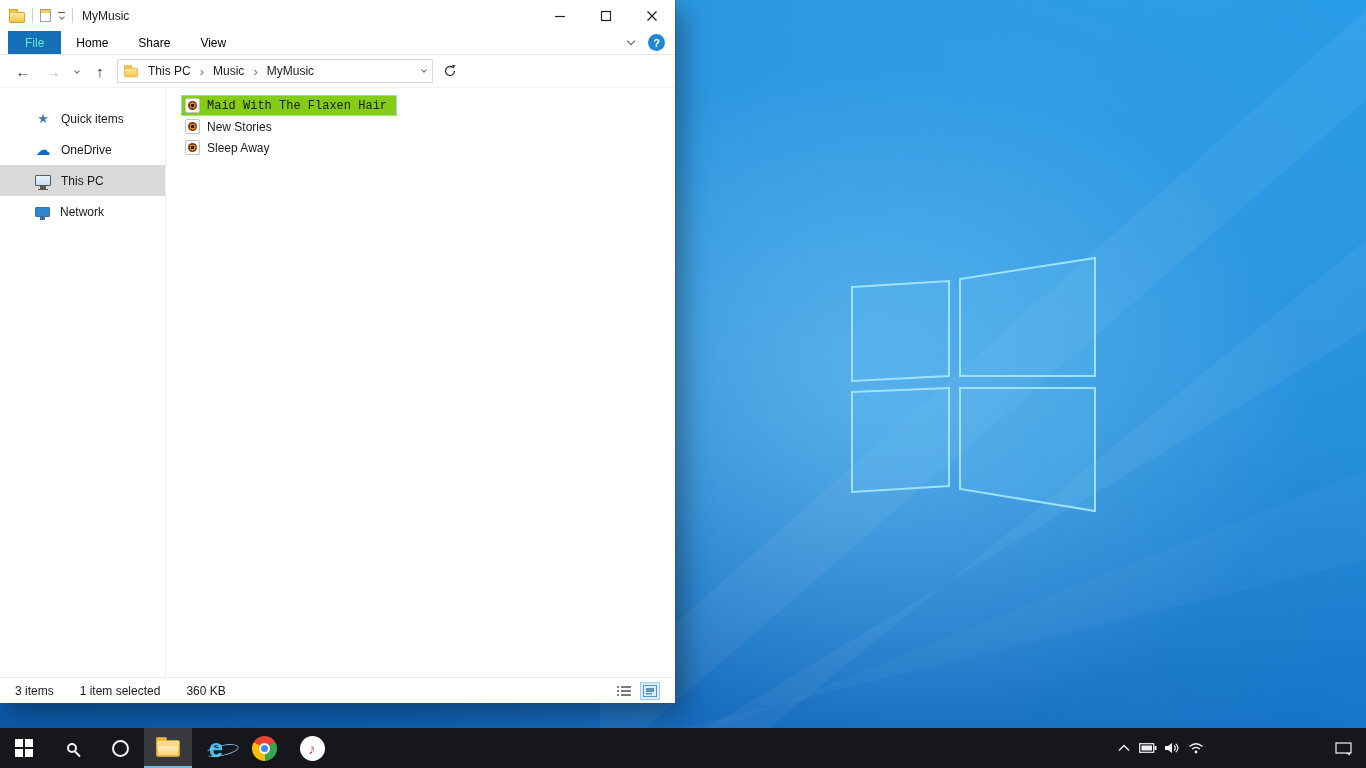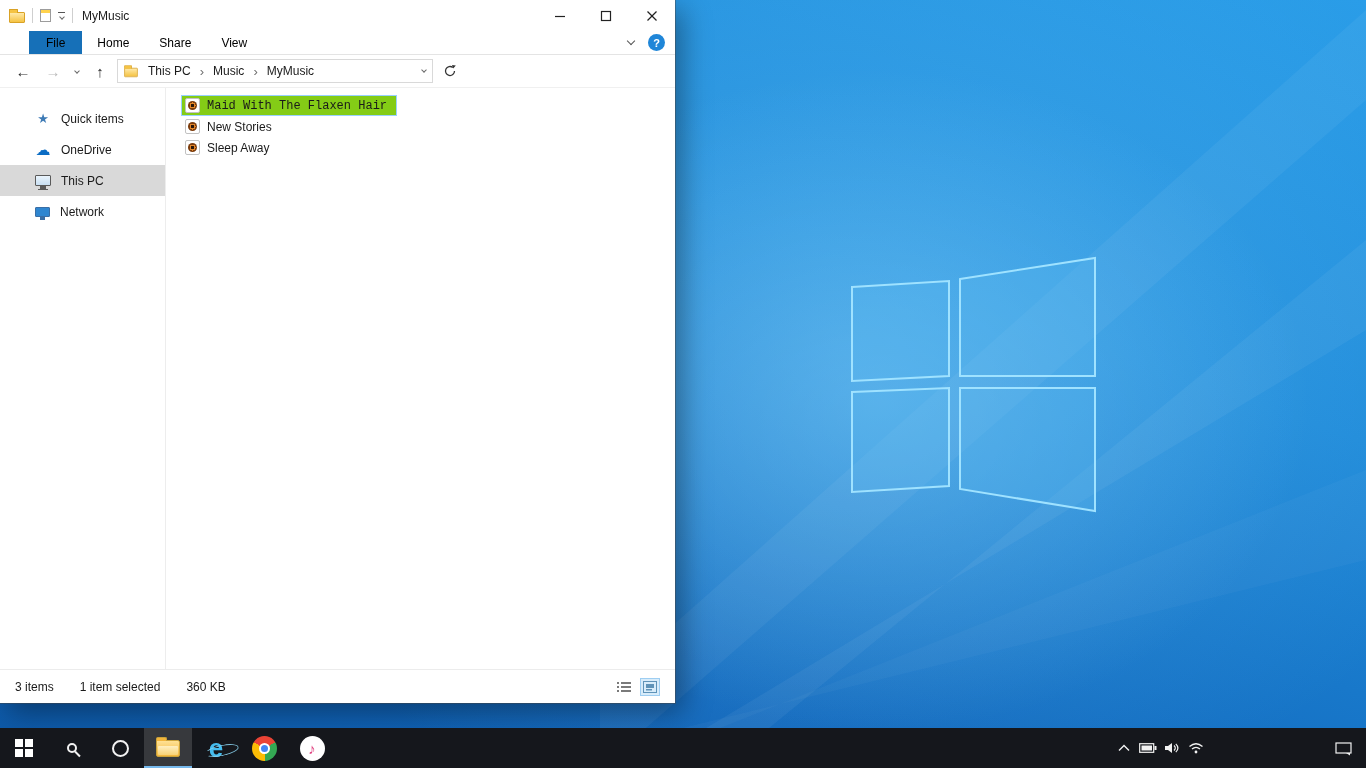--- a/index.html
+++ b/index.html
@@ -31,21 +31,21 @@
   .chev.small { width:4px; height:4px; border-color:#6a6a6a; }
   .title-text { margin-left:2px; color:#1a1a1a; }
 
   .win-controls { position:absolute; right:0; top:0; display:flex; height:31px; }
   .win-btn { width:46px; display:flex; align-items:center; justify-content:center; }
   .win-btn svg { display:block; }
 
   
   .tabs { height:24px; display:flex; align-items:stretch; padding-left:8px; border-bottom:1px solid #e4e4e4; flex:0 0 auto; }
   .tab { padding:5px 15px 0; color:#000000; }
-  .tab.file-tab { background:#1670b8; color:#000000; padding:5px 17px 5px;margin-left:21px; }
+  .tab.file-tab { background:#1670b8; color:#5eead4; padding:5px 17px 5px; }
   .ribbon-right { margin-left:auto; display:flex; align-items:center; gap:14px; padding-right:10px; }
   .help-btn { width:17px; height:17px; border-radius:50%; background:#1f86d8; color:#fff; font-weight:bold; display:flex; align-items:center; justify-content:center; font-size:11px; }
 
   
   .addressrow { height:33px; display:flex; align-items:center; padding:0 10px; gap:4px; border-bottom:1px solid #f0f0f0; flex:0 0 auto; }
   .nav-arrow { width:26px; height:24px; display:flex; align-items:center; justify-content:center; font-size:15px; color:#2b2b2b; }
   .nav-arrow.disabled { color:#b9b9b9; }
   .nav-chev-slot { width:13px; display:flex; align-items:center; justify-content:center; }
   .addr-box { width:316px; height:24px; border:1px solid #d9d9d9; display:flex; align-items:center; padding:0 6px 0 5px; gap:2px; }
   .addr-box .icon-folder { transform:scale(.85); margin-top:2px; }
@@ -74,21 +74,21 @@
   .net-icon::after { content:""; position:absolute; left:4px; bottom:-4px; width:5px; height:3px; background:#3a6ea5; }
 
   .filelist { flex:1; padding:7px 0 0 15px; }
   .file-row { display:flex; align-items:center; gap:7px; height:21px; width:max-content; padding:0 9px 0 3px; border:1px solid transparent; margin-bottom:0; }
   .file-row.selected { background:#84cc16; border-color:#99d1ff;font-family:Liberation Mono, monospace; }
   .music-icon { width:15px; height:15px; border:1px solid #c2c2c2; background:#fff; border-radius:2px; display:flex; align-items:center; justify-content:center; flex:0 0 auto; }
   .music-icon::after { content:""; width:9px; height:9px; border-radius:50%;
     background:radial-gradient(circle, #2b1608 0 1.5px, #e2862a 1.5px 3px, #7c3c0c 3px); }
 
   
-  .statusbar { height:34px; border-top:1px solid #ececec; display:flex; align-items:center; padding:0 15px; gap:0; flex:0 0 auto; }
+  .statusbar { height:26px; border-top:1px solid #ececec; display:flex; align-items:center; padding:0 15px; gap:0; flex:0 0 auto; }
   .status-text { margin-right:26px; white-space:nowrap; }
   .view-toggles { margin-left:auto; display:flex; gap:6px; align-items:center; }
   .view-btn { width:20px; height:18px; display:flex; align-items:center; justify-content:center; border:1px solid transparent; }
   .view-btn.selected { background:#d8ecfa; border-color:#9ecef2; }
 
   
   .taskbar { position:absolute; left:0; bottom:0; width:1366px; height:40px; background:#15171c; display:flex; align-items:stretch; z-index:10; }
   .tb-btn { width:48px; display:flex; align-items:center; justify-content:center; position:relative; }
   .tb-btn.active { background:rgba(255,255,255,.15); box-shadow:inset 0 -2px 0 #76b9ed; }
   .win-logo { display:grid; grid-template-columns:8px 8px; grid-template-rows:8px 8px; gap:1.5px; }

